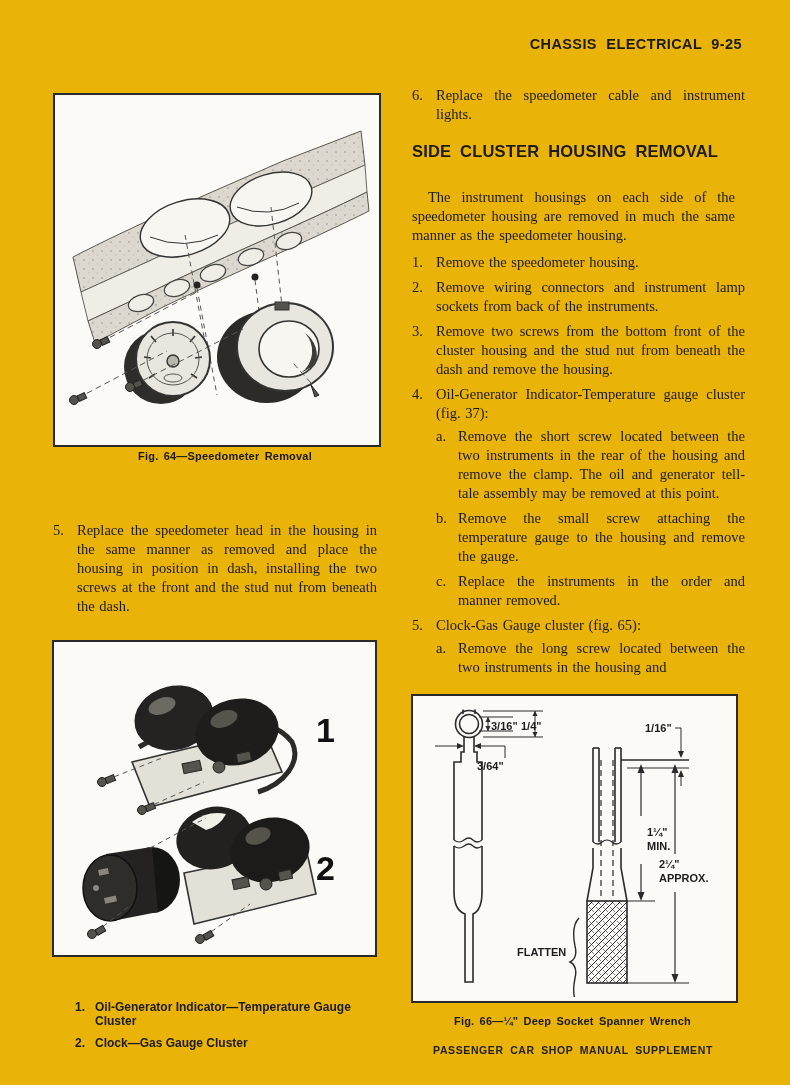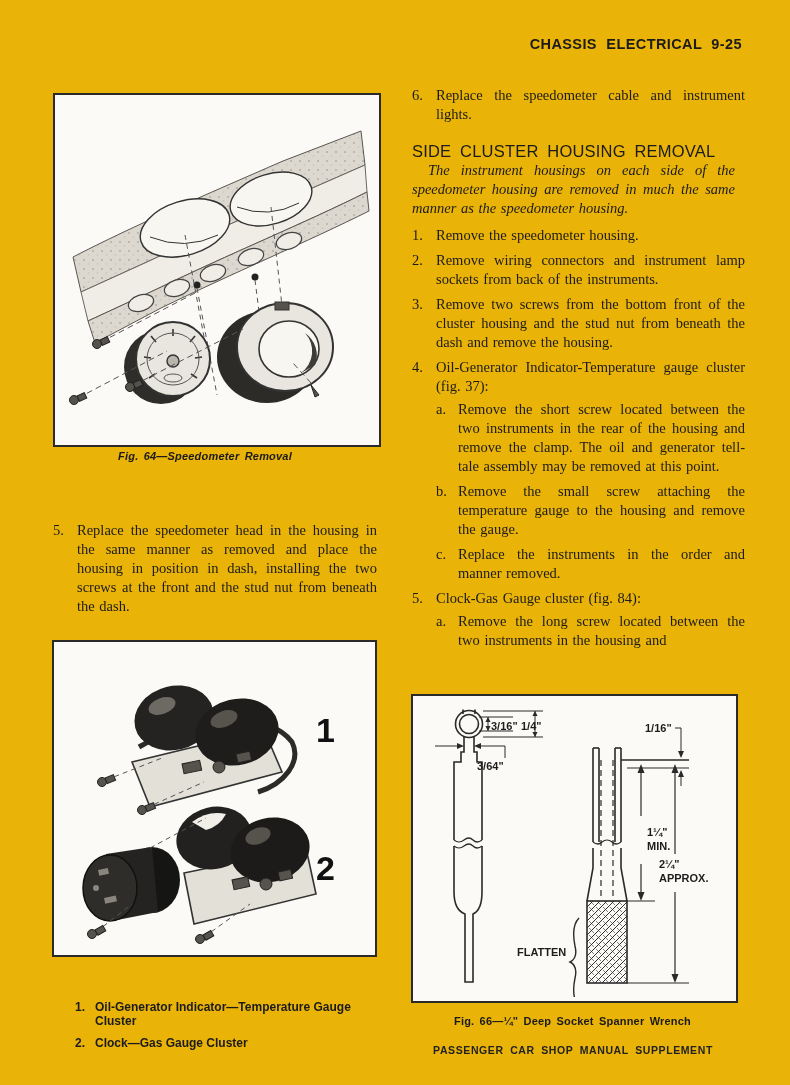--- a/index.html
+++ b/index.html
@@ -16,22 +16,22 @@
   }
   .serif{font-size:14.5px;line-height:19px;text-align:justify;word-spacing:1px;}
   .step{display:flex;margin-bottom:6px;}
   .step .n{flex:none;width:24px;}
   .step .t{flex:1;text-align:justify;}
   .substep{display:flex;margin:0 0 6px 24px;}
   .substep .n{flex:none;width:22px;}
   .substep .t{flex:1;text-align:justify;}
   .sechead{
     font-family:"Liberation Sans","DejaVu Sans",sans-serif;
-    font-weight:normal;font-size:16.5px;letter-spacing:.2px;word-spacing:4px;
-    margin:18px 0 0 0;
+    font-weight:bold;font-size:16.5px;letter-spacing:.2px;word-spacing:4px;
+    margin:18px 0 27px 0;
   }
   .figbox{position:absolute;border:2px solid #2a2a2a;background:#fbfaf7;}
   .figcap{
     position:absolute;text-align:center;
     font-family:"Liberation Sans","DejaVu Sans",sans-serif;
     font-weight:bold;font-size:11px;letter-spacing:.2px;word-spacing:2px;
   }
   .legend{position:absolute;font-family:"Liberation Sans","DejaVu Sans",sans-serif;
     font-weight:bold;font-size:12px;}
   .legend .row{display:flex;margin-bottom:8px;}
@@ -137,21 +137,21 @@
             <rect x="45" y="245" width="8" height="6" transform="rotate(-25 45 245)"></rect>
           <circle cx="75" cy="292" r="4.5"></circle>
             <rect x="78" y="288" width="8" height="6" transform="rotate(-25 78 288)"></rect>
           <circle cx="19" cy="305" r="4.5"></circle>
             <rect x="22" y="301" width="8" height="6" transform="rotate(-25 22 301)"></rect>
           <path d="M256,290 l8,10 l-4,2 Z"></path>
         </g>
       </g>
     </svg>
   </div>
-  <div class="figcap" style="left:43px;top:450px;width:324px;font-style:italic;">Fig. 64—Speedometer Removal</div>
+  <div class="figcap" style="left:63px;top:450px;width:324px;">Fig. 64—Speedometer Removal</div>
 
 
   <div class="colL" style="top:521px;">
     <div class="step serif">
       <span class="n">5.</span>
       <span class="t">Replace the speedometer head in the housing in the same manner as removed and place the housing in position in dash, installing the two screws at the front and the stud nut from beneath the dash.</span>
     </div>
   </div>
 
   <div class="figbox" style="left:52px;top:640px;width:321px;height:313px;">
@@ -230,21 +230,21 @@
   </div>
 
   <div class="colR serif">
     <div class="step" style="margin-bottom:18px;">
       <span class="n">6.</span>
       <span class="t">Replace the speedometer cable and instrument lights.</span>
     </div>
 
     <div class="sechead">SIDE CLUSTER HOUSING REMOVAL</div>
 
-    <p style="margin:0 10px 8px 0;text-indent:16px;font-style:italic;">The instrument housings on each side of the speedometer housing are removed in much the same manner as the speedometer housing.</p>
+    <p style="margin:0 10px 8px 0;text-indent:16px;">The instrument housings on each side of the speedometer housing are removed in much the same manner as the speedometer housing.</p>
 
     <div class="step">
       <span class="n">1.</span>
       <span class="t">Remove the speedometer housing.</span>
     </div>
     <div class="step">
       <span class="n">2.</span>
       <span class="t">Remove wiring connectors and instrument lamp sockets from back of the instruments.</span>
     </div>
     <div class="step">
@@ -262,21 +262,21 @@
     <div class="substep">
       <span class="n">b.</span>
       <span class="t">Remove the small screw attaching the temperature gauge to the housing and remove the gauge.</span>
     </div>
     <div class="substep">
       <span class="n">c.</span>
       <span class="t">Replace the instruments in the order and manner removed.</span>
     </div>
     <div class="step" style="margin-bottom:4px;">
       <span class="n">5.</span>
-      <span class="t">Clock-Gas Gauge cluster (fig. 84):</span>
+      <span class="t">Clock-Gas Gauge cluster (fig. 65):</span>
     </div>
     <div class="substep">
       <span class="n">a.</span>
       <span class="t">Remove the long screw located between the two instruments in the housing and</span>
     </div>
   </div>
 
   <div class="figbox" style="left:411px;top:694px;width:323px;height:305px;">
     <svg width="319" height="301" viewBox="0 0 319 301">
       <defs>

